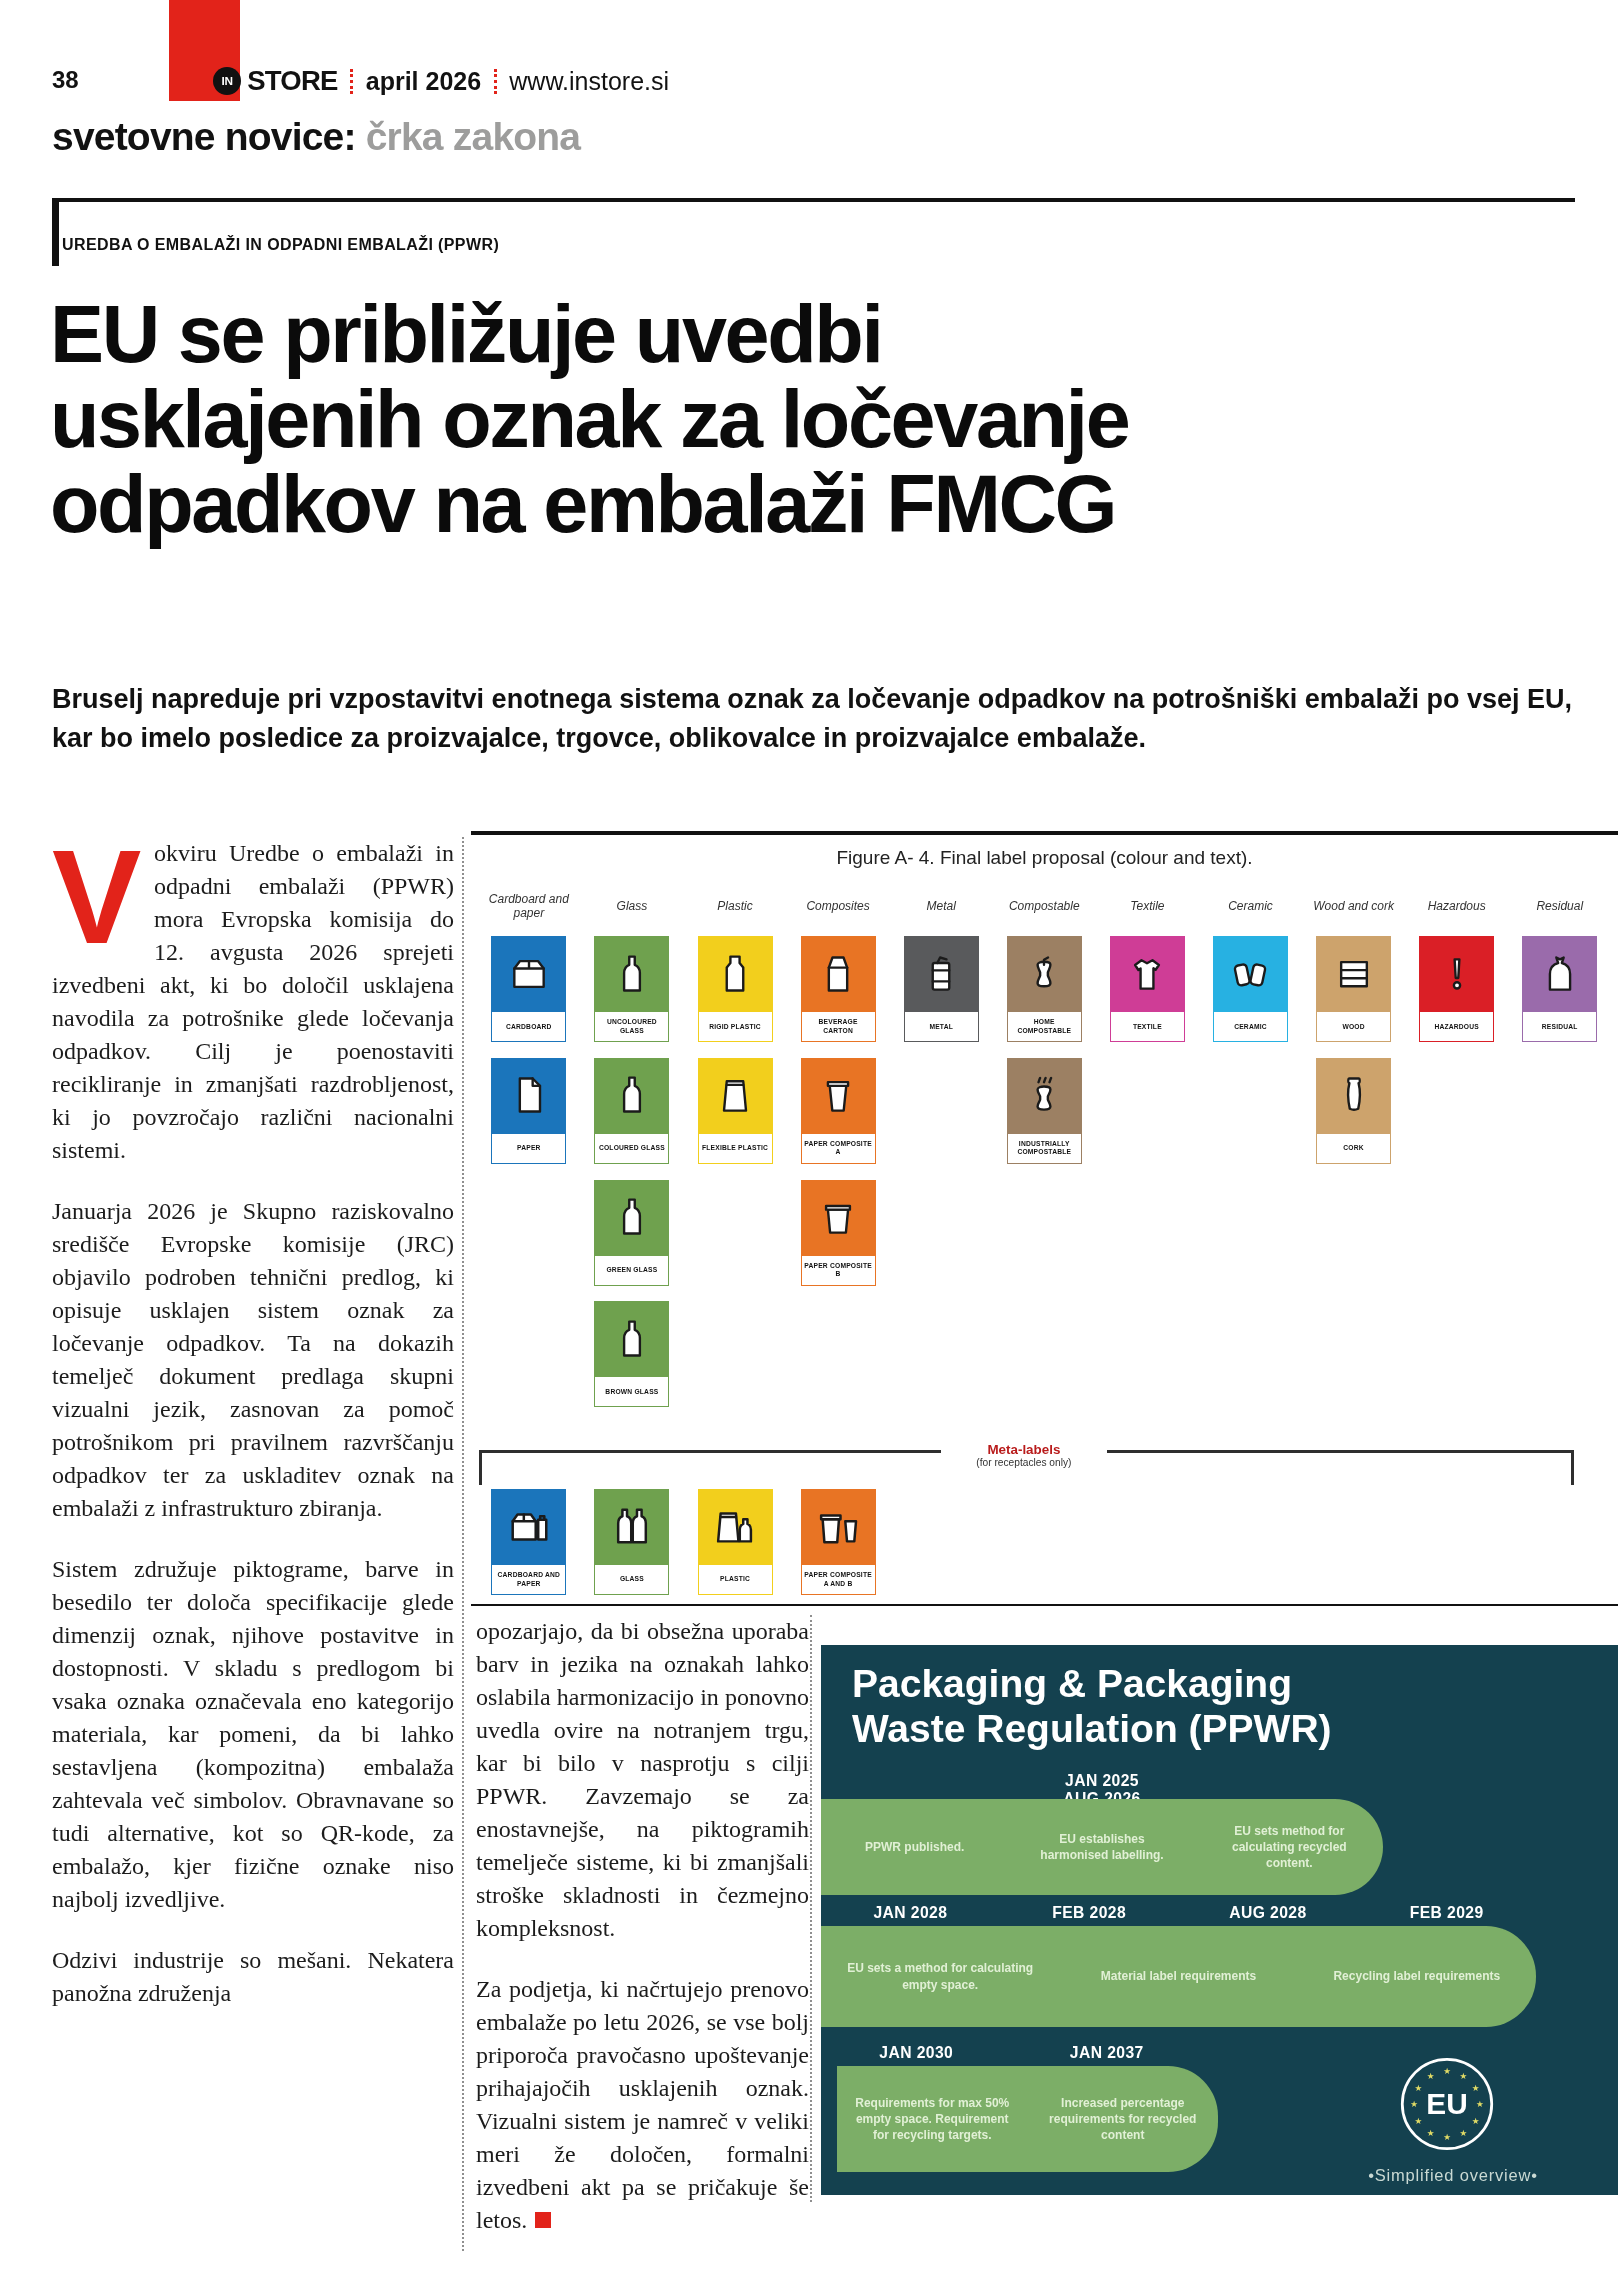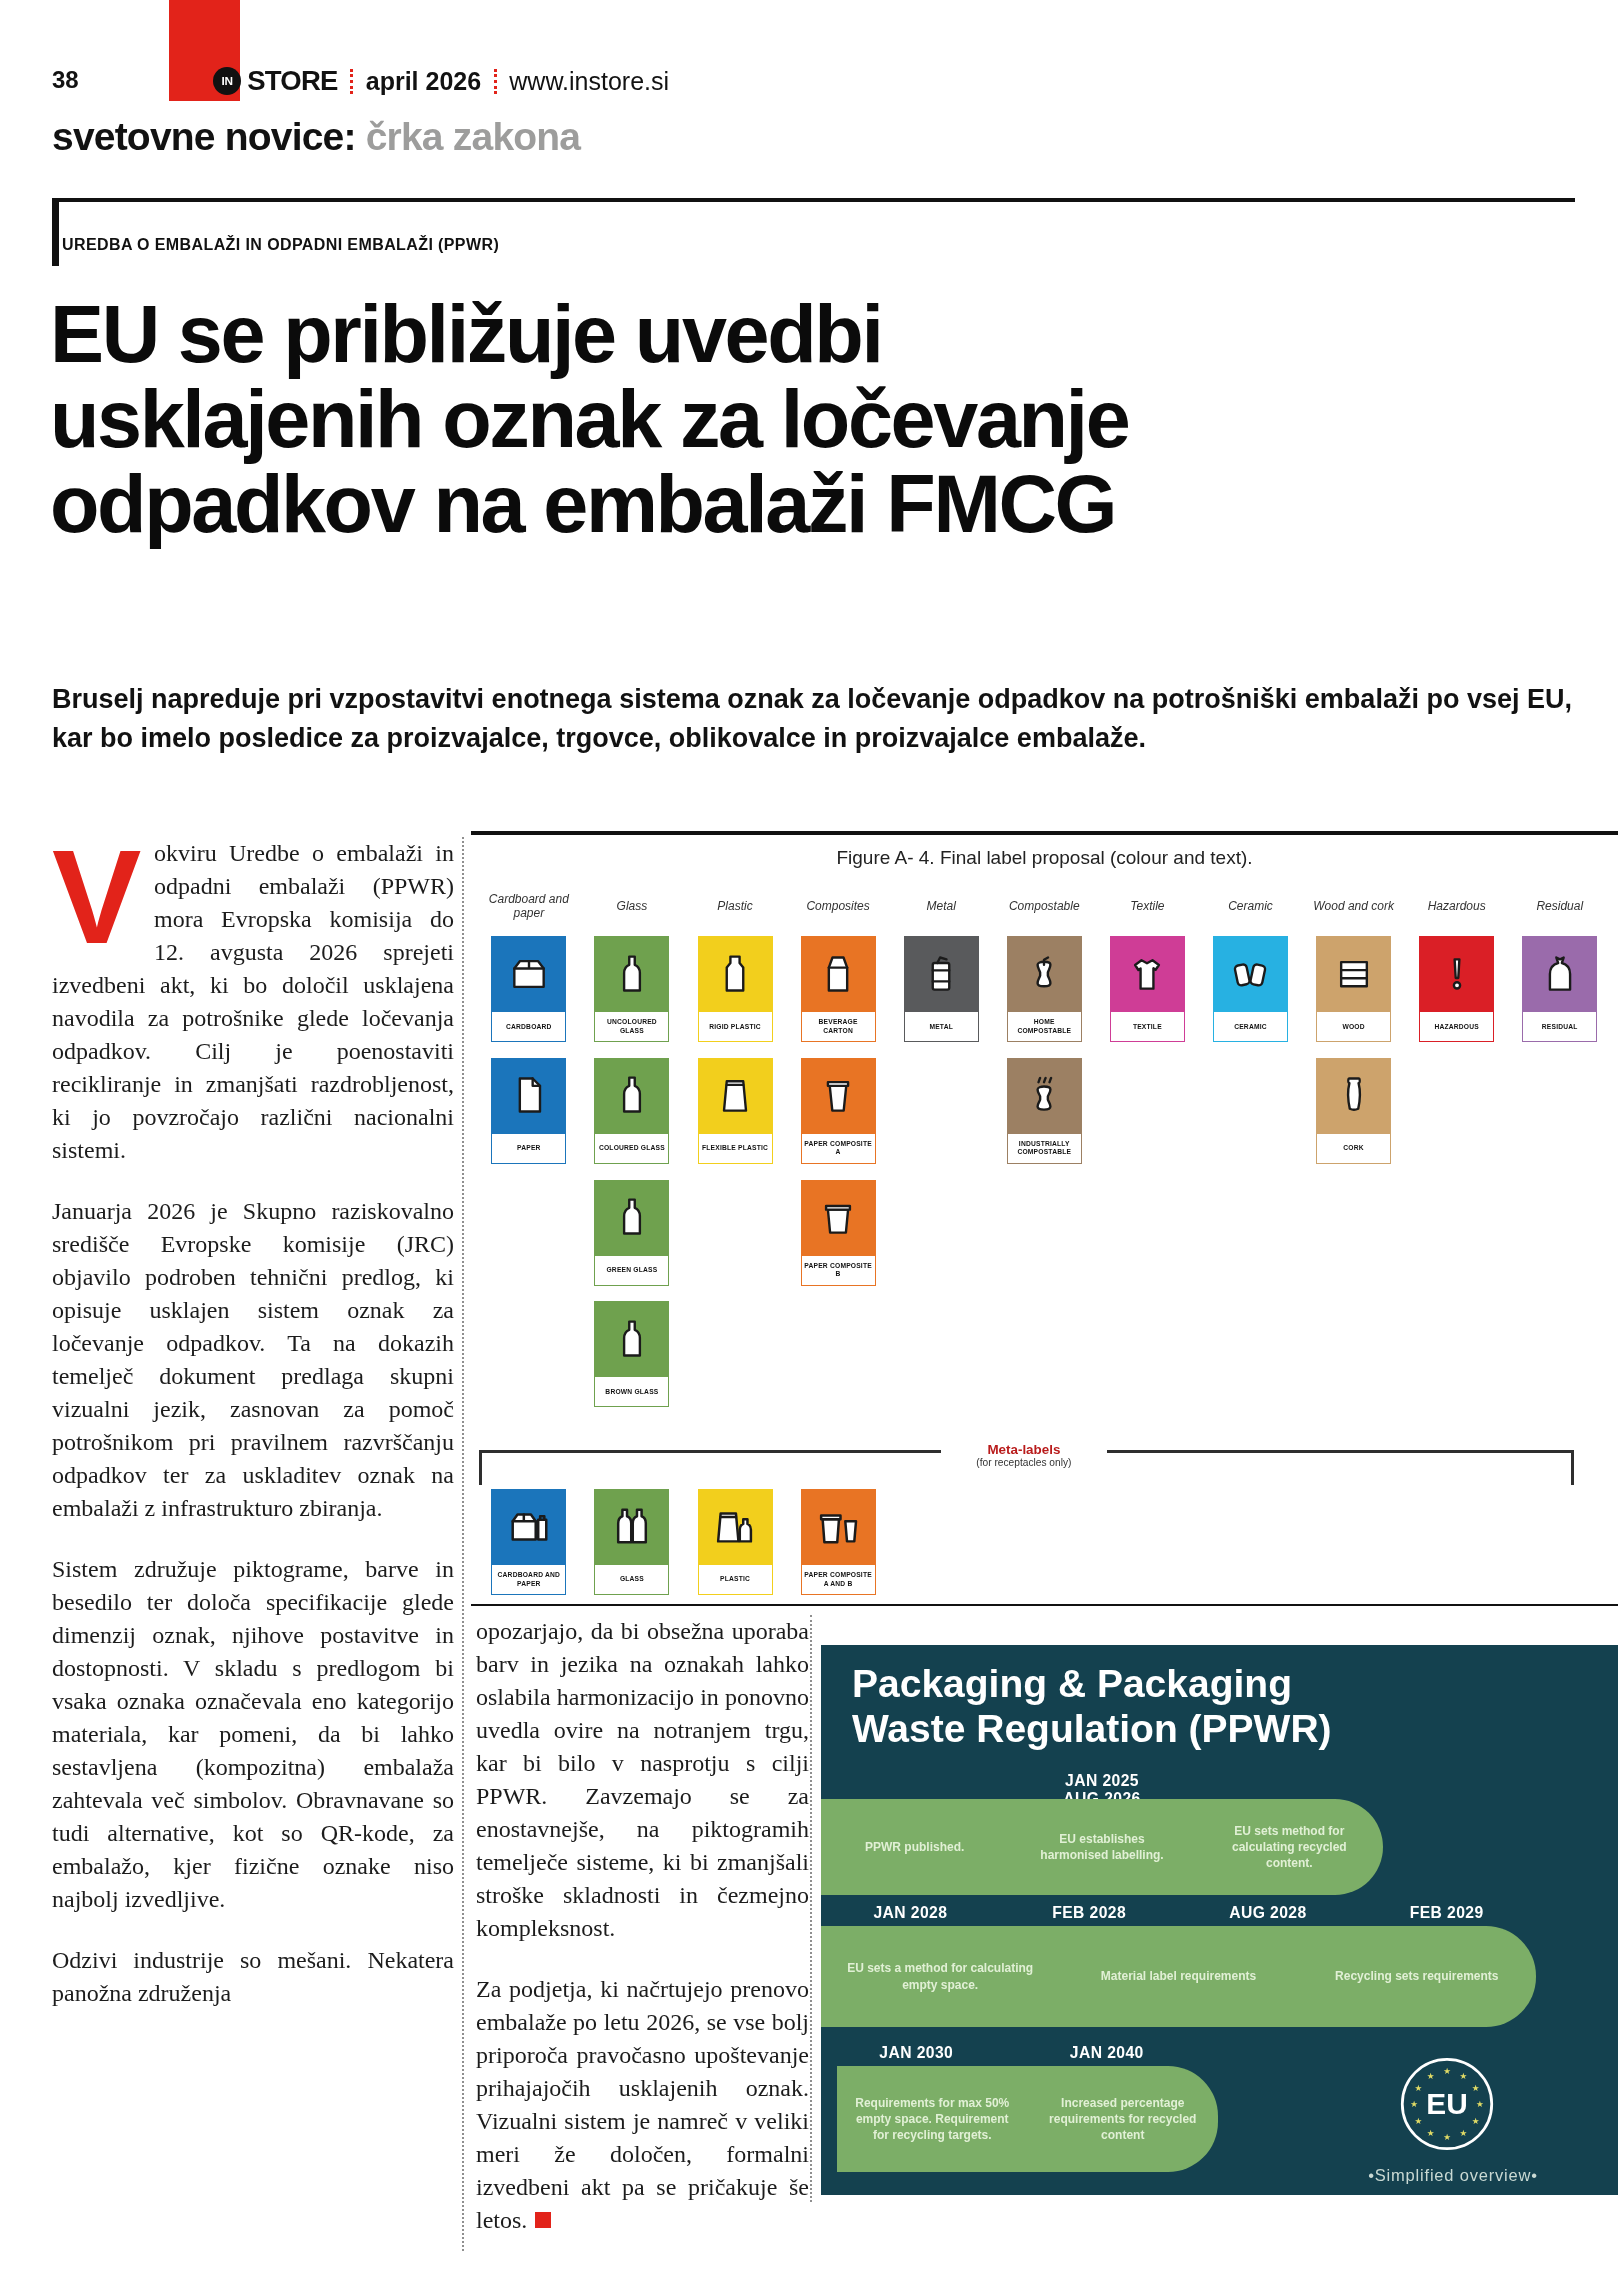--- a/index.html
+++ b/index.html
@@ -495,25 +495,25 @@
       </div>
       <div class="dates" style="top: 259px; left: 0px; width: 715px;">
         <div class="cell">JAN 2028</div>
         <div class="cell">FEB 2028</div>
         <div class="cell">AUG 2028</div>
         <div class="cell">FEB 2029</div>
       </div>
       <div class="band" style="top: 281px; left: 0px; width: 715px; height: 101px;">
         <div class="cell">EU sets a method for calculating empty space.</div>
         <div class="cell">Material label requirements</div>
-        <div class="cell">Recycling sets requirements</div>
+        <div class="cell">Recycling label requirements</div>
       </div>
       <div class="dates" style="top: 399px; left: 0px; width: 381px;">
         <div class="cell">JAN 2030</div>
-        <div class="cell">JAN 2040</div>
+        <div class="cell">JAN 2037</div>
       </div>
       <div class="band" style="top: 421px; left: 16px; width: 381px; height: 106px;">
         <div class="cell">Requirements for max 50% empty space. Requirement for recycling targets.</div>
         <div class="cell">Increased percentage requirements for recycled content</div>
       </div>
     </div>
   <svg class="abs" id="eu-logo" width="102" height="102" viewBox="0 0 130 130">
     <circle cx="65" cy="65" r="57" fill="none" stroke="#ffffff" stroke-width="3.5"></circle>
     <g id="eu-stars">
         <text x="65" y="27" text-anchor="middle" font-size="11" fill="#e3dd66">★</text>

